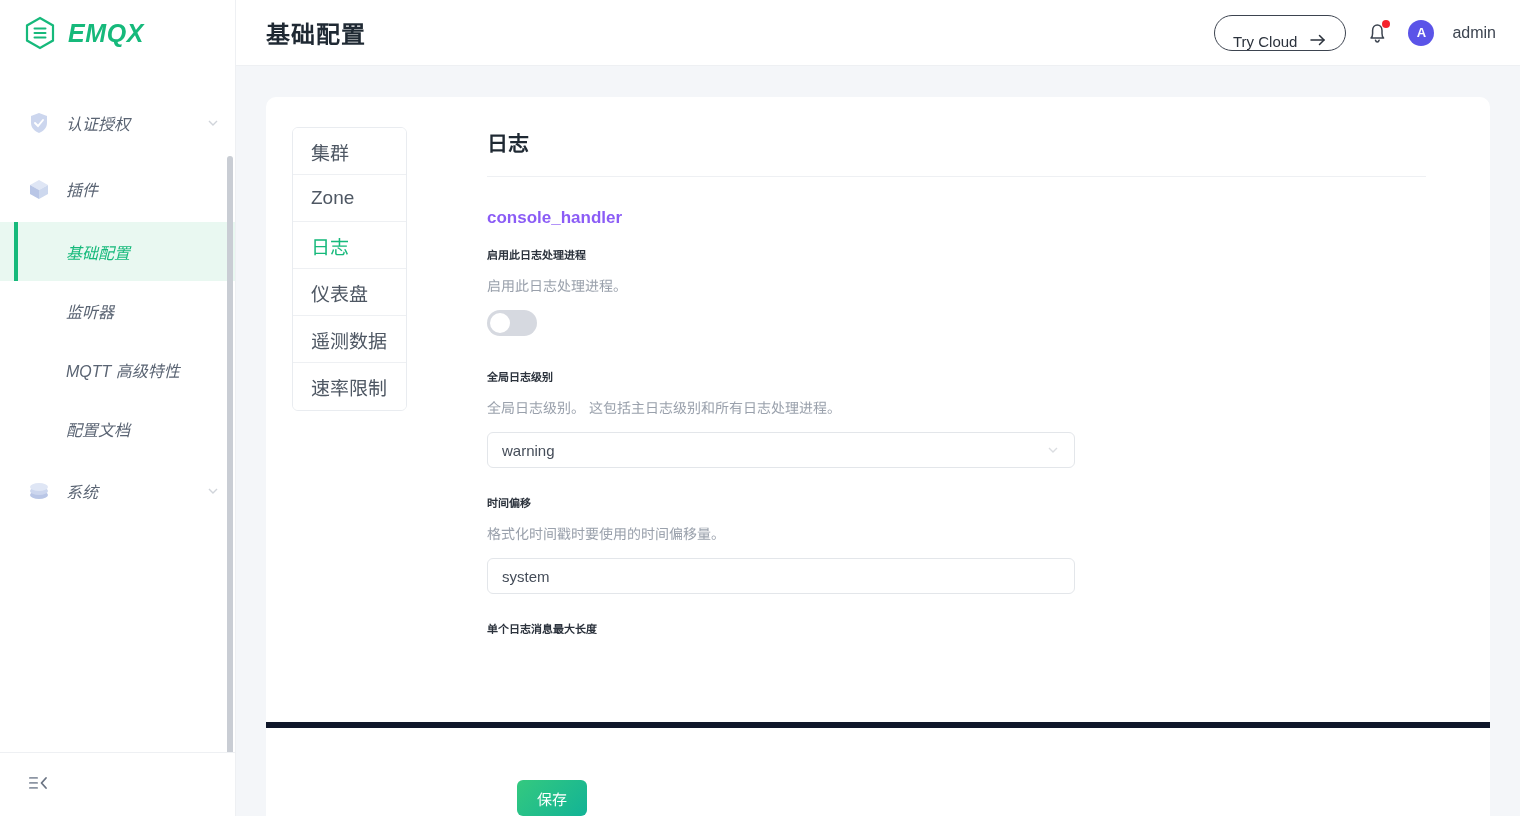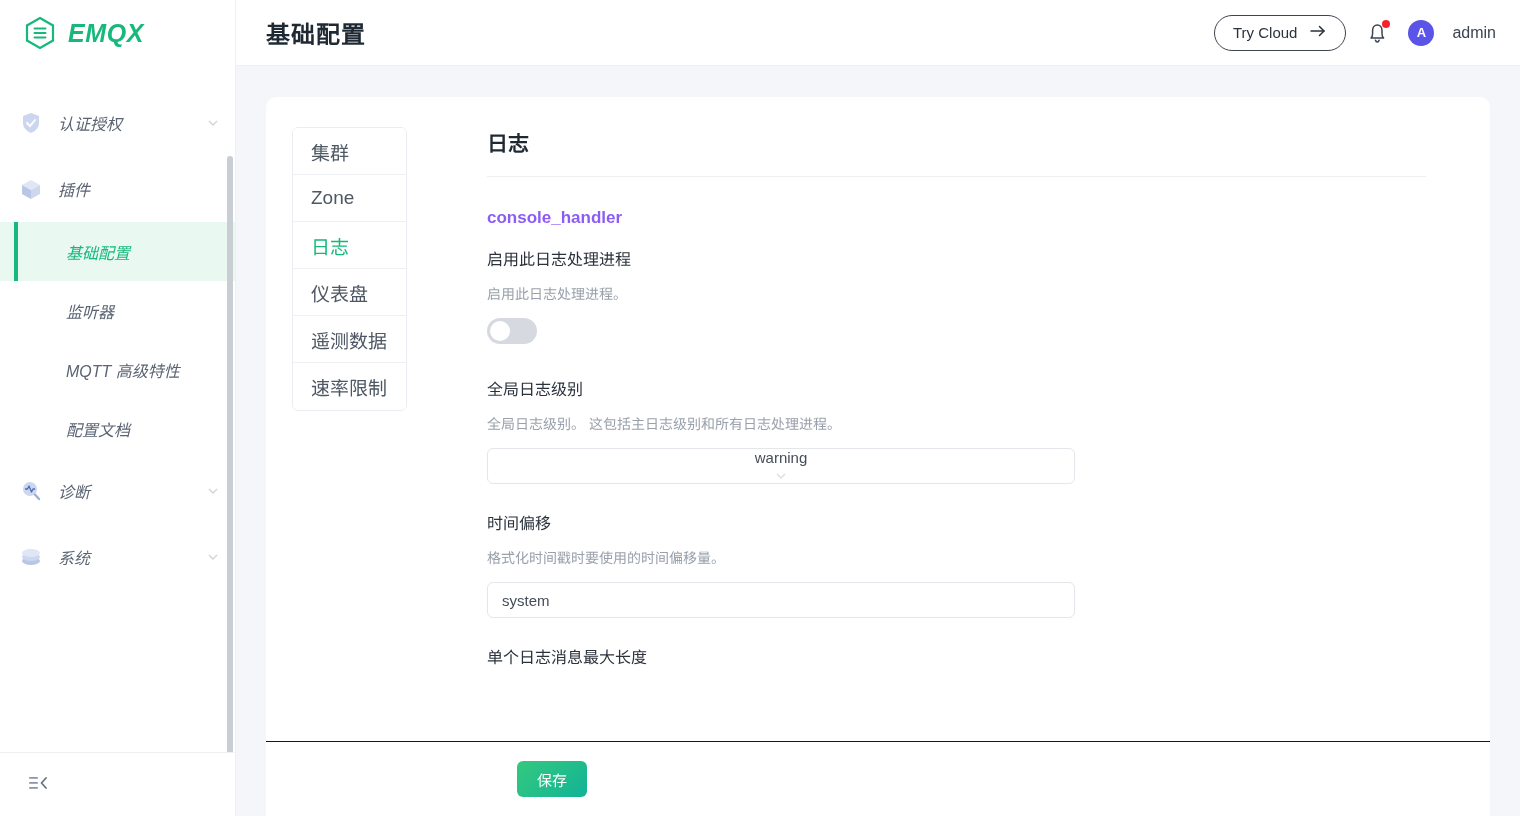--- a/index.html
+++ b/index.html
@@ -32,21 +32,21 @@
   }
 
   .nav-scroll {
     flex: 1 1 auto; position: relative; overflow: hidden;
     padding-top: 0;
   }
   .nav-inner { position: absolute; left: 0; top: -42px; width: 236px; }
 
   .nav-item {
     height: 66px; display: flex; align-items: center;
-    padding-left: 18px; padding-right: 16px;
+    padding-left: 26px; padding-right: 16px;
     cursor: pointer; position: relative;
   }
   .nav-item .ico { width: 26px; height: 26px; flex: 0 0 26px; margin-right: 14px; }
   .nav-item .lbl {
     font-size: 16px; color: #5a6473; flex: 1 1 auto; white-space: nowrap;
   }
   .nav-item .chev { width: 14px; height: 14px; flex: 0 0 14px; opacity: .45; }
 
   .nav-sub {
     height: 59px; display: flex; align-items: center;
@@ -73,21 +73,21 @@
   .main { flex: 1 1 auto; height: 816px; display: flex; flex-direction: column; min-width: 0; }
   .topbar {
     height: 66px; flex: 0 0 66px; background: #fff;
     border-bottom: 1px solid #eef0f3;
     display: flex; align-items: center; padding: 0 24px 0 30px;
   }
   .topbar-title { font-size: 24px; font-weight: bold; color: #1f2933; letter-spacing: 1px; }
   .topbar-right { margin-left: auto; display: flex; align-items: center; gap: 18px; }
   .try-cloud {
     border: 1px solid #3d4450; border-radius: 20px;
-    height: 36px; padding: 0 18px; display: flex; align-items: center; gap: 12px;
+    height: 36px; padding: 0 18px; display: flex; align-items: flex-end; gap: 12px;
     font-size: 15px; color: #2b323c; background: #fff; cursor: pointer;
   }
   .bell-wrap { position: relative; width: 26px; height: 28px; cursor: pointer; }
   .bell-dot {
     position: absolute; right: 0px; top: 1px; width: 8px; height: 8px;
     border-radius: 50%; background: #f5222d;
   }
   .avatar {
     width: 26px; height: 26px; border-radius: 50%; background: #5b54e8;
     color: #fff; font-size: 13px; display: flex; align-items: center;
@@ -120,48 +120,48 @@
 
   
   .pane { flex: 1 1 auto; min-width: 0; padding-left: 80px; padding-right: 40px; }
   .pane-title { font-size: 21px; font-weight: bold; color: #1f2933; padding-bottom: 19px; }
   .pane-div { height: 1px; background: #eef0f3; margin-right: 24px; }
   .group-title {
     font-size: 17px; font-weight: bold; color: #8b5cf6;
     margin-top: 31px; margin-bottom: 18px;
   }
   .field { margin-bottom: 0; }
-  .field-label { font-size: 16px; color: #2b323c; margin-bottom: 13px; }
+  .field-label { font-size: 11px; color: #2b323c; margin-bottom: 13px; font-weight: bold; }
   .field-desc { font-size: 14px; color: #9aa1ac; margin-bottom: 15px; }
 
   .switch {
     width: 50px; height: 26px; border-radius: 13px; background: #d6d9e0;
     position: relative; cursor: pointer;
   }
   .switch .knob {
     position: absolute; left: 3px; top: 3px; width: 20px; height: 20px;
     border-radius: 50%; background: #fff;
   }
 
   .input, .select {
     width: 588px; height: 36px; border: 1px solid #e3e6ea; border-radius: 6px;
     background: #fff; display: flex; align-items: center;
     padding: 0 14px; font-size: 15px; color: #454d59; cursor: text;
   }
-  .select { cursor: pointer; flex-direction: column; }
+  .select { cursor: pointer; }
   .select .val { flex: 1 1 auto; }
   .select .chev { width: 14px; height: 14px; opacity: .35; }
 
   .spacer-lg { height: 32px; }
   .spacer-md { height: 26px; }
 
   .footer-bar {
-    position: absolute; left: 30px; right: 30px; bottom: 0; height: 75px;
-    background: #fff; border-top: 1px solid #0f172a;
-    display: flex; align-items: center; padding-left: 251px;
+    position: absolute; left: 30px; right: 30px; bottom: 0; height: 94px;
+    background: #fff; border-top: 6px solid #0f172a;
+    display: flex; align-items: flex-end; padding-left: 251px;
   }
   .save-btn {
     height: 36px; min-width: 68px; padding: 0 20px; border-radius: 6px;
     background: linear-gradient(135deg,#34c97f 0%, #12b396 100%);
     color: #fff; font-size: 15px; display: flex; align-items: center;
     justify-content: center; cursor: pointer; border: none;
   }
 </style>
 </head>
 <body>
@@ -230,35 +230,20 @@
         <div class="nav-sub">
           <span class="lbl">监听器</span>
         </div>
         <div class="nav-sub">
           <span class="lbl">MQTT 高级特性</span>
         </div>
         <div class="nav-sub">
           <span class="lbl">配置文档</span>
         </div>
 
-        <div class="nav-item">
-          <span class="ico">
-            <svg viewBox="0 0 26 26" width="26" height="26">
-              <circle cx="12" cy="11" r="7" fill="#ccd6ee"></circle>
-              <polyline points="7,11 9.5,11 11,8 13.5,14 15,11 17,11" fill="none" stroke="#4e6bb5" stroke-width="1.3" stroke-linejoin="round"></polyline>
-              <line x1="17" y1="16.5" x2="21" y2="21" stroke="#9fb0d8" stroke-width="2.4" stroke-linecap="round"></line>
-            </svg>
-          </span>
-          <span class="lbl">诊断</span>
-          <span class="chev">
-            <svg viewBox="0 0 14 14" width="14" height="14">
-                <polyline points="3,5 7,9 11,5" fill="none" stroke="#98a1ae" stroke-width="1.4"></polyline>
-              </svg>
-          </span>
-        </div>
 
         <div class="nav-item">
           <span class="ico">
             <svg viewBox="0 0 26 26" width="26" height="26">
               <ellipse cx="13" cy="17" rx="9" ry="4" fill="#b9c6e6"></ellipse>
               <ellipse cx="13" cy="13" rx="9" ry="4" fill="#ccd6ee"></ellipse>
               <ellipse cx="13" cy="9" rx="9" ry="4" fill="#dfe6f5"></ellipse>
             </svg>
           </span>
           <span class="lbl">系统</span>

